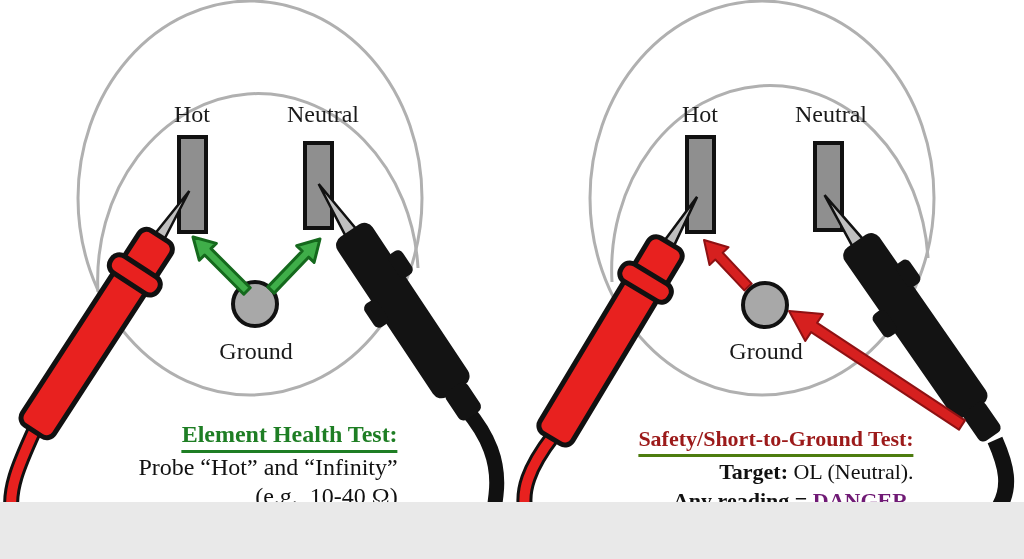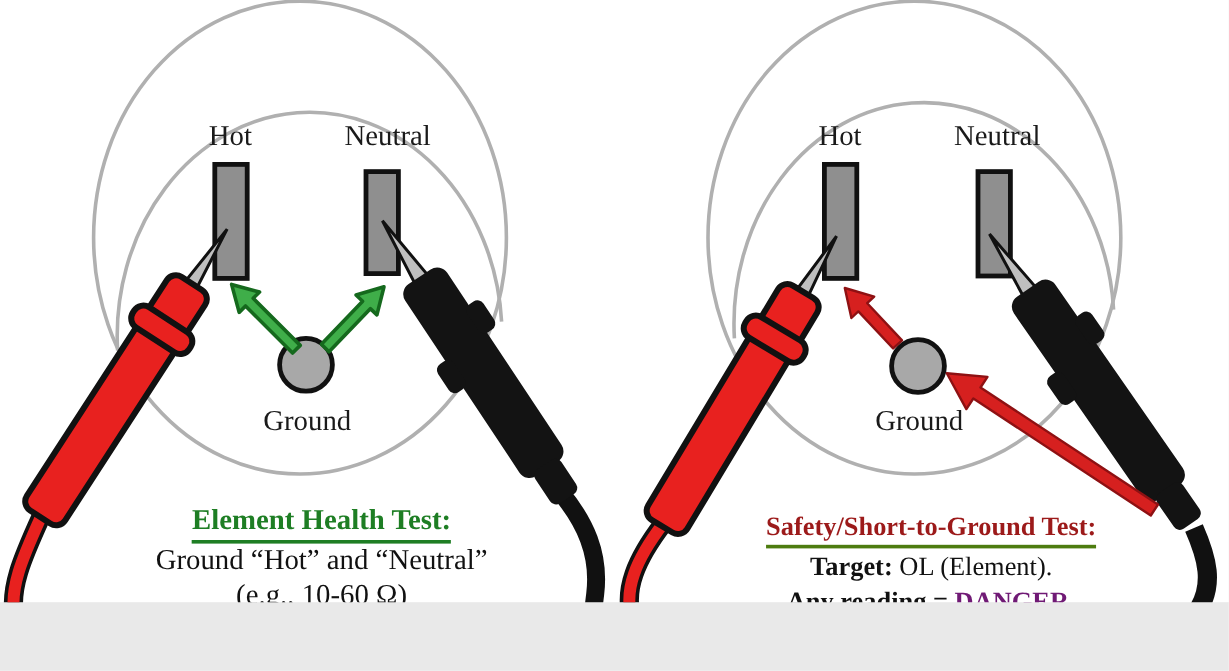--- a/index.html
+++ b/index.html
@@ -6,21 +6,21 @@
   #stage{
     position:relative;width:1024px;height:502px;background:#ffffff;
     overflow:hidden;font-family:Liberation Serif, serif;padding-left:44px;
   }
   #stage svg{position:absolute;left:0;top:0;}
   .lbl{
     position:absolute;transform:translateX(-50%);white-space:nowrap;
     font-size:24px;line-height:1;color:#1a1a1a;
   }
   .caption{
-    position:absolute;transform:translateX(-50%);text-align:center;
+    position:absolute;transform:translateX(-50%);text-align:right;
     white-space:nowrap;color:#111;
   }
   .caption .cap-line{display:block;}
   #left-caption{left:268px;top:420px;font-size:24px;line-height:29px;}
   #right-caption{left:776px;top:424px;font-size:22px;line-height:29px;}
   .cap-title{font-weight:bold;}
   #left-caption .cap-title{color:#1e7e24;}
   #left-caption .cap-title span{display:inline-block;border-bottom:3px solid #1e7e24;padding-bottom:1px;}
   #right-caption .cap-title{color:#9c1a1a;}
   #right-caption .cap-title span{display:inline-block;border-bottom:3px solid #4d7c0f;padding-bottom:1px;}
@@ -99,23 +99,23 @@
   <div class="lbl" style="left:192px;top:102px;">Hot</div>
   <div class="lbl" style="left:323px;top:102px;">Neutral</div>
   <div class="lbl" style="left:256px;top:339px;">Ground</div>
 
   <div class="lbl" style="left:700px;top:102px;">Hot</div>
   <div class="lbl" style="left:831px;top:102px;">Neutral</div>
   <div class="lbl" style="left:766px;top:339px;">Ground</div>
 
   <div class="caption" id="left-caption">
     <span class="cap-line cap-title"><span>Element Health Test:</span></span>
-    <span class="cap-line">Ground “Hot” and “Neutral”</span>
-    <span class="cap-line">(e.g., 10-60 Ω)</span>
+    <span class="cap-line">Probe “Hot” and “Infinity”</span>
+    <span class="cap-line">(e.g., 10-40 Ω)</span>
   </div>
 
   <div class="caption" id="right-caption">
     <span class="cap-line cap-title"><span>Safety/Short-to-Ground Test:</span></span>
-    <span class="cap-line"><span class="bold">Target:</span><span> OL (Element).</span></span>
+    <span class="cap-line"><span class="bold">Target:</span><span> OL (Neutral).</span></span>
     <span class="cap-line"><span class="bold">Any reading = </span><span class="danger">DANGER.</span></span>
   </div>
 
 </div>
 
 </body></html>

